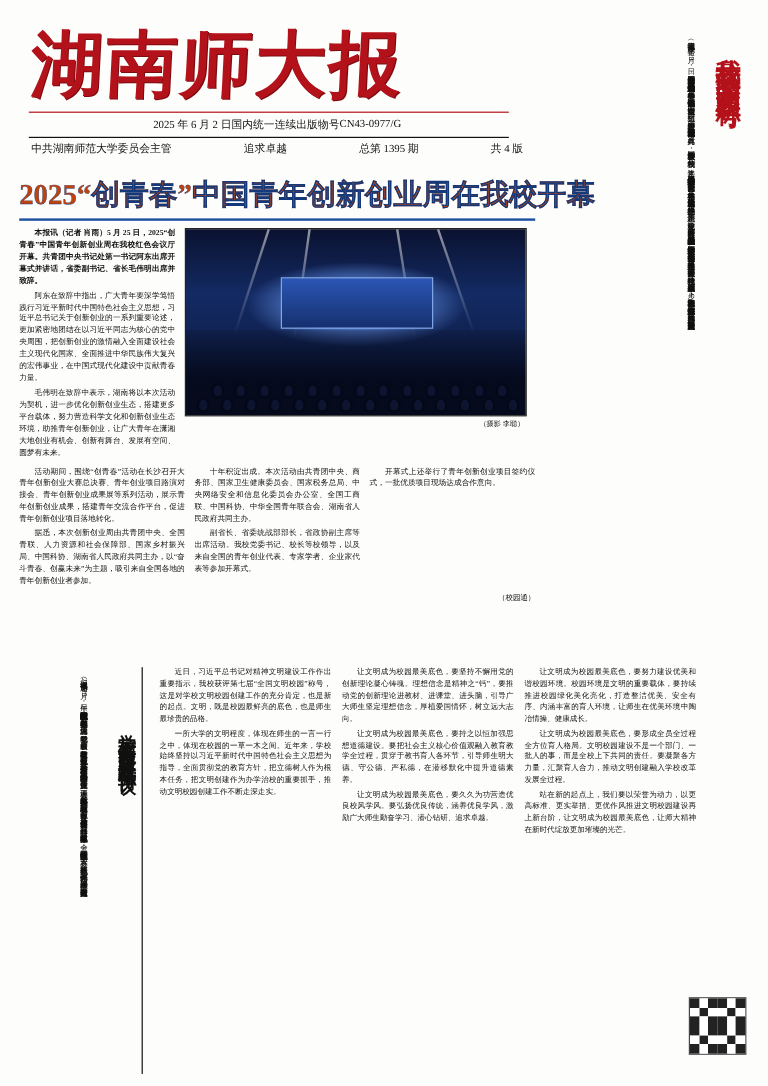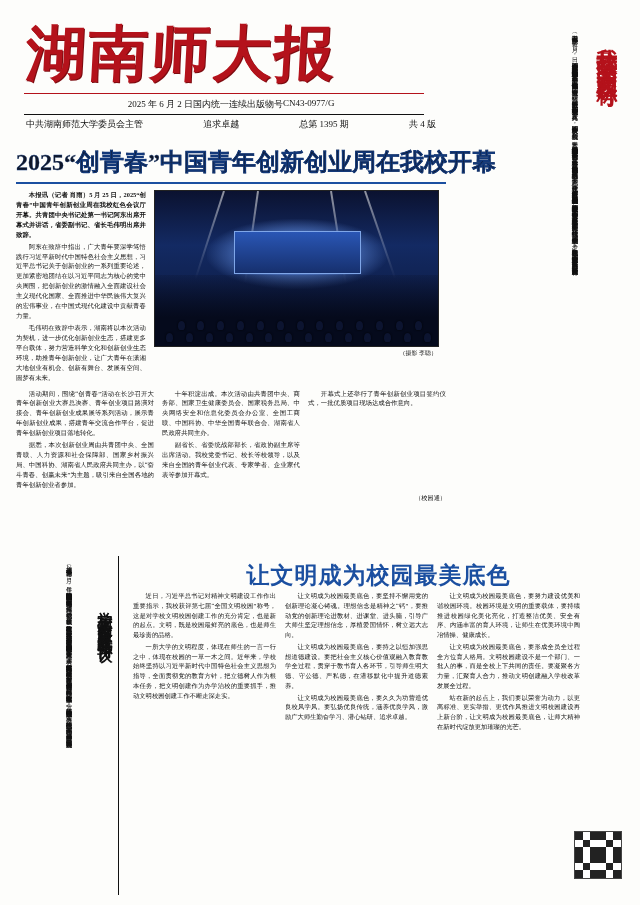--- a/index.html
+++ b/index.html
@@ -92,21 +92,21 @@
 
   
   .headline-box{
     margin-top:6px;
     width:430px;
     text-align:center;
   }
   .main-headline{
     font-size:24px;
     font-weight:bold;
-    color:#0f172a;
+    color:#c2410c;
     letter-spacing:0px;
     -webkit-text-stroke:0.3px #13397a;
     white-space:nowrap;
   }
   .hl-rule{
     border-top:2px solid #1b4fa0;
     width:430px;
     margin:4px 0 6px 0;
   }
 
@@ -355,21 +355,20 @@
 
 双方将在高等教育教材建设、数字化教育资源共建共享、学术著作出版等方面开展深度合作。与会人员围绕新形势下教材建设工作的新要求、新任务进行了深入交流。
 
 谭方正表示，高等教育出版社将充分发挥自身优势，与学校在教材编写出版、数字教育资源建设、教师培训等方面开展务实合作，共同打造精品教材，服务国家教育数字化战略。
 
 会上，双方还举行了校企战略合作协议签约仪式。双方表示，将以此次签约为契机，不断深化合作内涵，推动产学研用深度融合，为建设教育强国贡献力量。</div>
     <div class="bl-vert">学校与高等教育出版社签署战略合作协议</div>
     <div class="divider-v"></div>
 
     <div class="bottom-main">
-      <div class="b-headline">让文明成为校园最美底色</div>
       <div class="b-cols">
         <div class="b-col">
           <p>近日，习近平总书记对精神文明建设工作作出重要指示，我校获评第七届“全国文明校园”称号，这是对学校文明校园创建工作的充分肯定，也是新的起点。文明，既是校园最鲜亮的底色，也是师生最珍贵的品格。</p>
           <p>一所大学的文明程度，体现在师生的一言一行之中，体现在校园的一草一木之间。近年来，学校始终坚持以习近平新时代中国特色社会主义思想为指导，全面贯彻党的教育方针，把立德树人作为根本任务，把文明创建作为办学治校的重要抓手，推动文明校园创建工作不断走深走实。</p>
         </div>
         <div class="b-col">
           <p>让文明成为校园最美底色，要坚持不懈用党的创新理论凝心铸魂。理想信念是精神之“钙”，要推动党的创新理论进教材、进课堂、进头脑，引导广大师生坚定理想信念，厚植爱国情怀，树立远大志向。</p>
           <p>让文明成为校园最美底色，要持之以恒加强思想道德建设。要把社会主义核心价值观融入教育教学全过程，贯穿于教书育人各环节，引导师生明大德、守公德、严私德，在潜移默化中提升道德素养。</p>
           <p>让文明成为校园最美底色，要久久为功营造优良校风学风。要弘扬优良传统，涵养优良学风，激励广大师生勤奋学习、潜心钻研、追求卓越。</p>
         </div>

